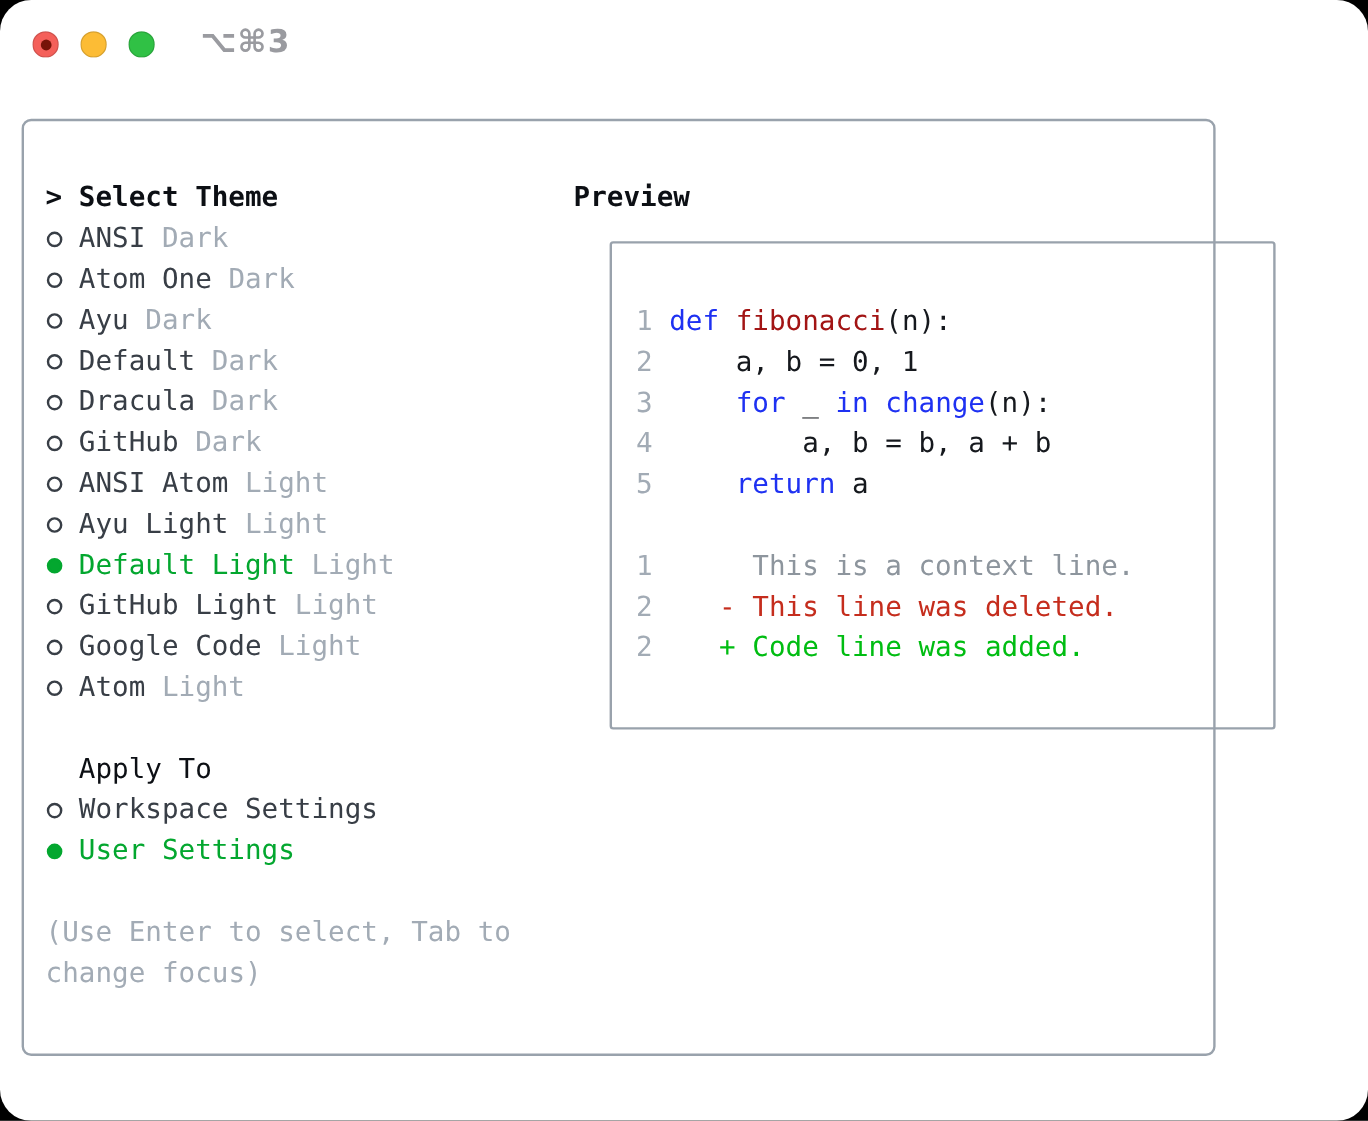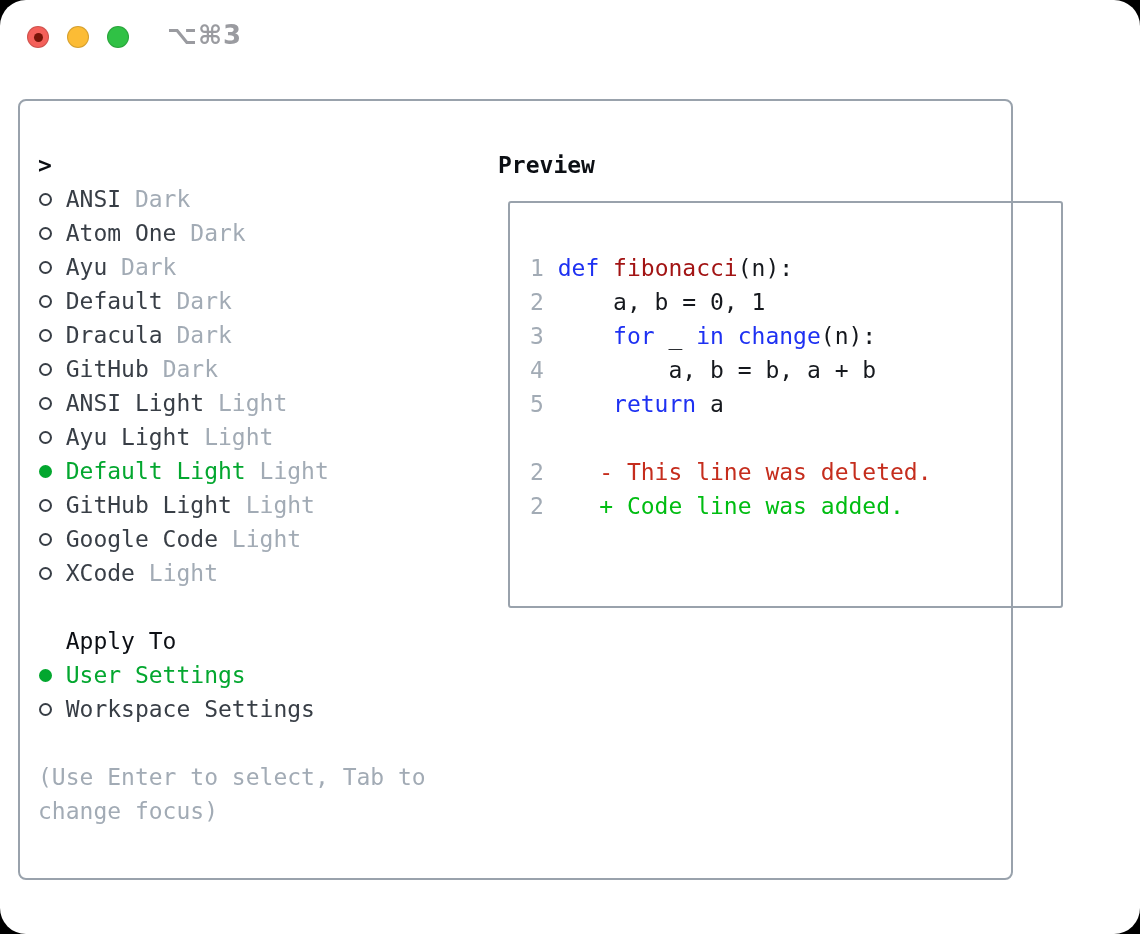--- a/index.html
+++ b/index.html
@@ -57,21 +57,21 @@
   .radio.sel{background:var(--accent-green);border-color:var(--accent-green);}
   .header-label{font-weight:bold;color:var(--heading-black);}
   .apply-label{color:var(--heading-black);}
   .iname{color:var(--item-gray);}
   .iname.sel{color:var(--accent-green);}
   .tag{color:var(--muted-gray);margin-left:1ch;}
   .spacer{height:34px;}
   .hint{color:var(--muted-gray);width:424px;white-space:normal;}
   
   .preview-title{
-    position:absolute;left:478px;top:47px;height:34px;line-height:34px;
+    position:absolute;left:458px;top:47px;height:34px;line-height:34px;
     font-weight:bold;color:var(--heading-black);
   }
   .preview-box{
     position:absolute;left:488px;top:100px;width:555px;height:407px;
     box-sizing:border-box;
     border:2px solid var(--panel-border);
     border-radius:3px;
     padding:48px 0 0 20px;
     overflow:hidden;
   }
@@ -97,56 +97,58 @@
       <span class="tl green"></span>
     </div>
     <div class="shortcut">⌥⌘3</div>
   </div>
 
   <div class="panel">
 
     <div class="left-col">
       <div class="row">
         <span class="marker">&gt;</span>
+        <span class="header-label">Select Theme</span>
       </div>
       <div id="theme-items">
           <div class="row"><span class="marker"><span class="radio"></span></span><span class="iname">ANSI</span><span class="tag">Dark</span></div>
           <div class="row"><span class="marker"><span class="radio"></span></span><span class="iname">Atom One</span><span class="tag">Dark</span></div>
           <div class="row"><span class="marker"><span class="radio"></span></span><span class="iname">Ayu</span><span class="tag">Dark</span></div>
           <div class="row"><span class="marker"><span class="radio"></span></span><span class="iname">Default</span><span class="tag">Dark</span></div>
           <div class="row"><span class="marker"><span class="radio"></span></span><span class="iname">Dracula</span><span class="tag">Dark</span></div>
           <div class="row"><span class="marker"><span class="radio"></span></span><span class="iname">GitHub</span><span class="tag">Dark</span></div>
-          <div class="row"><span class="marker"><span class="radio"></span></span><span class="iname">ANSI Light</span><span class="tag">Light</span></div>
+          <div class="row"><span class="marker"><span class="radio"></span></span><span class="iname">ANSI Atom</span><span class="tag">Light</span></div>
           <div class="row"><span class="marker"><span class="radio"></span></span><span class="iname">Ayu Light</span><span class="tag">Light</span></div>
           <div class="row"><span class="marker"><span class="radio sel"></span></span><span class="iname sel">Default Light</span><span class="tag">Light</span></div>
           <div class="row"><span class="marker"><span class="radio"></span></span><span class="iname">GitHub Light</span><span class="tag">Light</span></div>
           <div class="row"><span class="marker"><span class="radio"></span></span><span class="iname">Google Code</span><span class="tag">Light</span></div>
-          <div class="row"><span class="marker"><span class="radio"></span></span><span class="iname">XCode</span><span class="tag">Light</span></div>
+          <div class="row"><span class="marker"><span class="radio"></span></span><span class="iname">Atom</span><span class="tag">Light</span></div>
         </div>
       <div class="spacer"></div>
       <div class="row">
         <span class="marker"></span>
         <span class="apply-label">Apply To</span>
       </div>
       <div id="apply-items">
+          <div class="row"><span class="marker"><span class="radio"></span></span><span class="iname">Workspace Settings</span></div>
           <div class="row"><span class="marker"><span class="radio sel"></span></span><span class="iname sel">User Settings</span></div>
-          <div class="row"><span class="marker"><span class="radio"></span></span><span class="iname">Workspace Settings</span></div>
         </div>
       <div class="spacer"></div>
       <div class="hint">(Use Enter to select, Tab to change focus)</div>
     </div>
 
     <div class="preview-title">Preview</div>
     <div class="preview-box">
       <div id="preview-lines">
           <div class="pline"><span class="lnum">1</span><span class="tk-kw">def</span><span> </span><span class="tk-fn">fibonacci</span><span>(n):</span></div>
           <div class="pline"><span class="lnum">2</span><span>    a, b = 0, 1</span></div>
           <div class="pline"><span class="lnum">3</span><span>    </span><span class="tk-kw">for</span><span> _ </span><span class="tk-kw">in</span><span> </span><span class="tk-kw">change</span><span>(n):</span></div>
           <div class="pline"><span class="lnum">4</span><span>        a, b = b, a + b</span></div>
           <div class="pline"><span class="lnum">5</span><span>    </span><span class="tk-kw">return</span><span> a</span></div>
           <div class="pline"><span class="lnum"></span></div>
+          <div class="pline"><span class="lnum">1</span><span class="tk-ctx">     This is a context line.</span></div>
           <div class="pline"><span class="lnum">2</span><span class="tk-del">   - This line was deleted.</span></div>
           <div class="pline"><span class="lnum">2</span><span class="tk-add">   + Code line was added.</span></div>
         </div>
     </div>
 
   </div>
 </div>
 
 </body></html>

